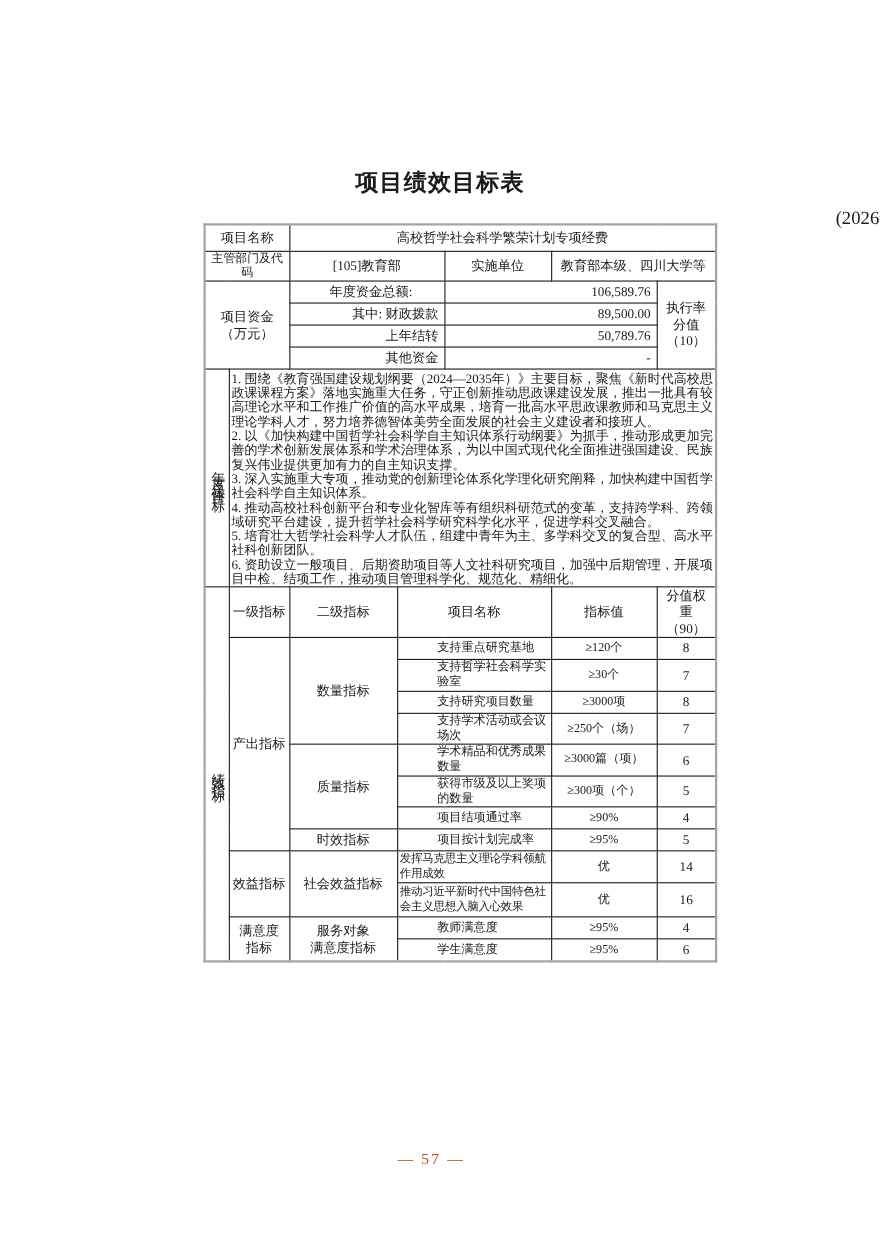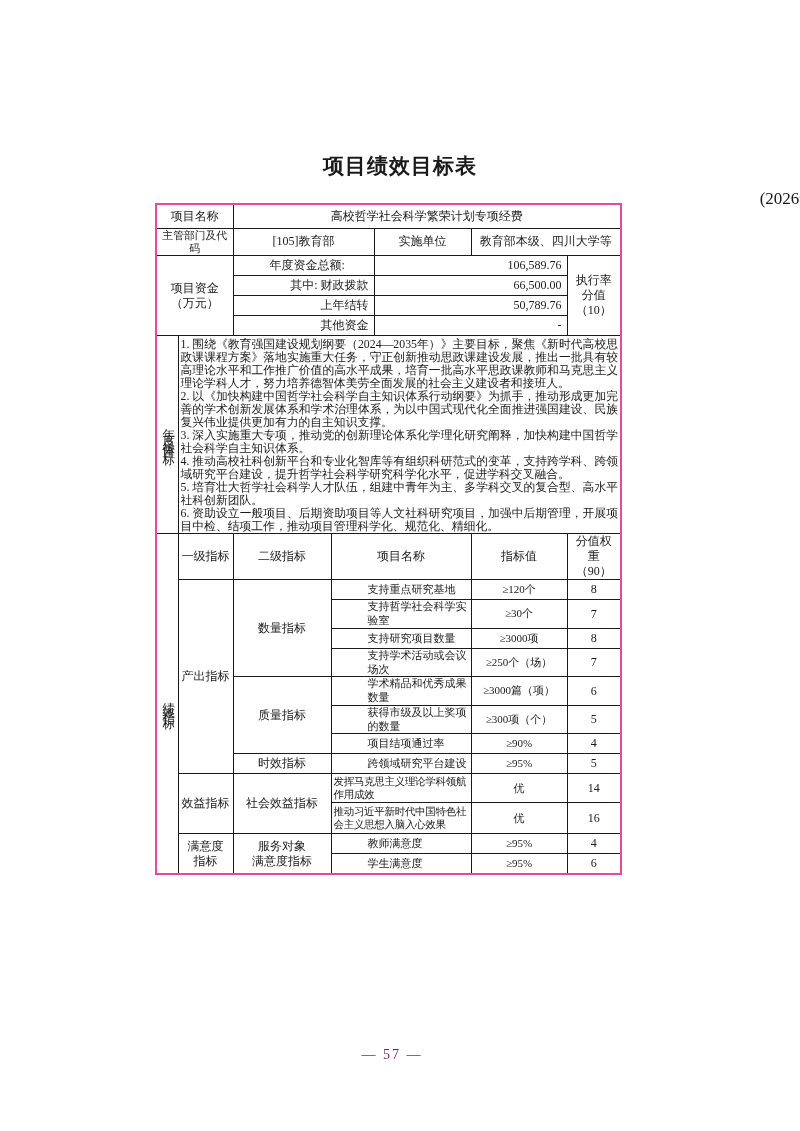--- a/index.html
+++ b/index.html
@@ -11,23 +11,23 @@
   .doc-title{
     position:absolute;top:152px;left:0;width:800px;text-align:center;
     font-size:21px;font-weight:700;letter-spacing:1px;
   }
   .doc-subtitle{
     position:absolute;top:187px;left:0;width:800px;text-align:right;
     font-size:17px;
     padding-left:39px;
   }
   table.main{
-    position:absolute;left:155px;top:203px;width:465px;
+    position:absolute;left:185px;top:203px;width:465px;
     border-collapse:collapse;table-layout:fixed;
-    border:2px solid #ec4899;
+    border:2px solid #a3a3a3;
   }
   td{
     border:1px solid #1a1a1a;
     padding:0 3px;
     font-size:12px;line-height:1.25;
     text-align:center;vertical-align:middle;
     white-space:pre-line;
     overflow:hidden;
   }
   td.l{text-align:left;padding-left:36px;}
@@ -43,21 +43,21 @@
   td.val{font-size:11px;}
   td.num{font-size:12px;}
   .vert{
     display:inline-block;
     writing-mode:vertical-lr;text-orientation:upright;
     letter-spacing:5px;font-size:12.5px;
   }
   .goal-item{margin:0;}
   .page-number{
     position:absolute;top:1047px;left:0;width:784px;text-align:center;
-    font-size:14px;color:#701a75;letter-spacing:2px;
+    font-size:14px;color:#c2410c;letter-spacing:2px;
   }
 </style>
 </head>
 <body>
 
 <div class="doc-title">项目绩效目标表</div>
 <div class="doc-subtitle">(2026年度)</div>
 
 <table class="main">
   <colgroup>
@@ -86,21 +86,21 @@
   <tr style="height:20px;">
     <td colspan="2" rowspan="4">项目资金
 （万元）</td>
     <td colspan="2" class="l">年度资金总额:</td>
     <td colspan="2" class="r num">106,589.76</td>
     <td rowspan="4">执行率
 分值（10）</td>
   </tr>
   <tr style="height:20px;">
     <td colspan="2" class="r">其中: 财政拨款</td>
-    <td colspan="2" class="r num">66,500.00</td>
+    <td colspan="2" class="r num">89,500.00</td>
   </tr>
   <tr style="height:20px;">
     <td colspan="2" class="r">上年结转</td>
     <td colspan="2" class="r num">50,789.76</td>
   </tr>
   <tr style="height:20px;">
     <td colspan="2" class="r">其他资金</td>
     <td colspan="2" class="r num">-</td>
   </tr>
 
@@ -159,21 +159,21 @@
     <td class="val">≥300项（个）</td>
     <td>5</td>
   </tr>
   <tr style="height:20px;">
     <td colspan="2" class="l t3">项目结项通过率</td>
     <td class="val">≥90%</td>
     <td>4</td>
   </tr>
   <tr style="height:20px;">
     <td>时效指标</td>
-    <td colspan="2" class="l t3">跨领域研究平台建设</td>
+    <td colspan="2" class="l t3">项目按计划完成率</td>
     <td class="val">≥95%</td>
     <td>5</td>
   </tr>
 
   <tr style="height:29px;">
     <td rowspan="2">效益指标</td>
     <td rowspan="2">社会效益指标</td>
     <td colspan="2" class="l t3small">发挥马克思主义理论学科领航
 作用成效</td>
     <td class="val">优</td>

